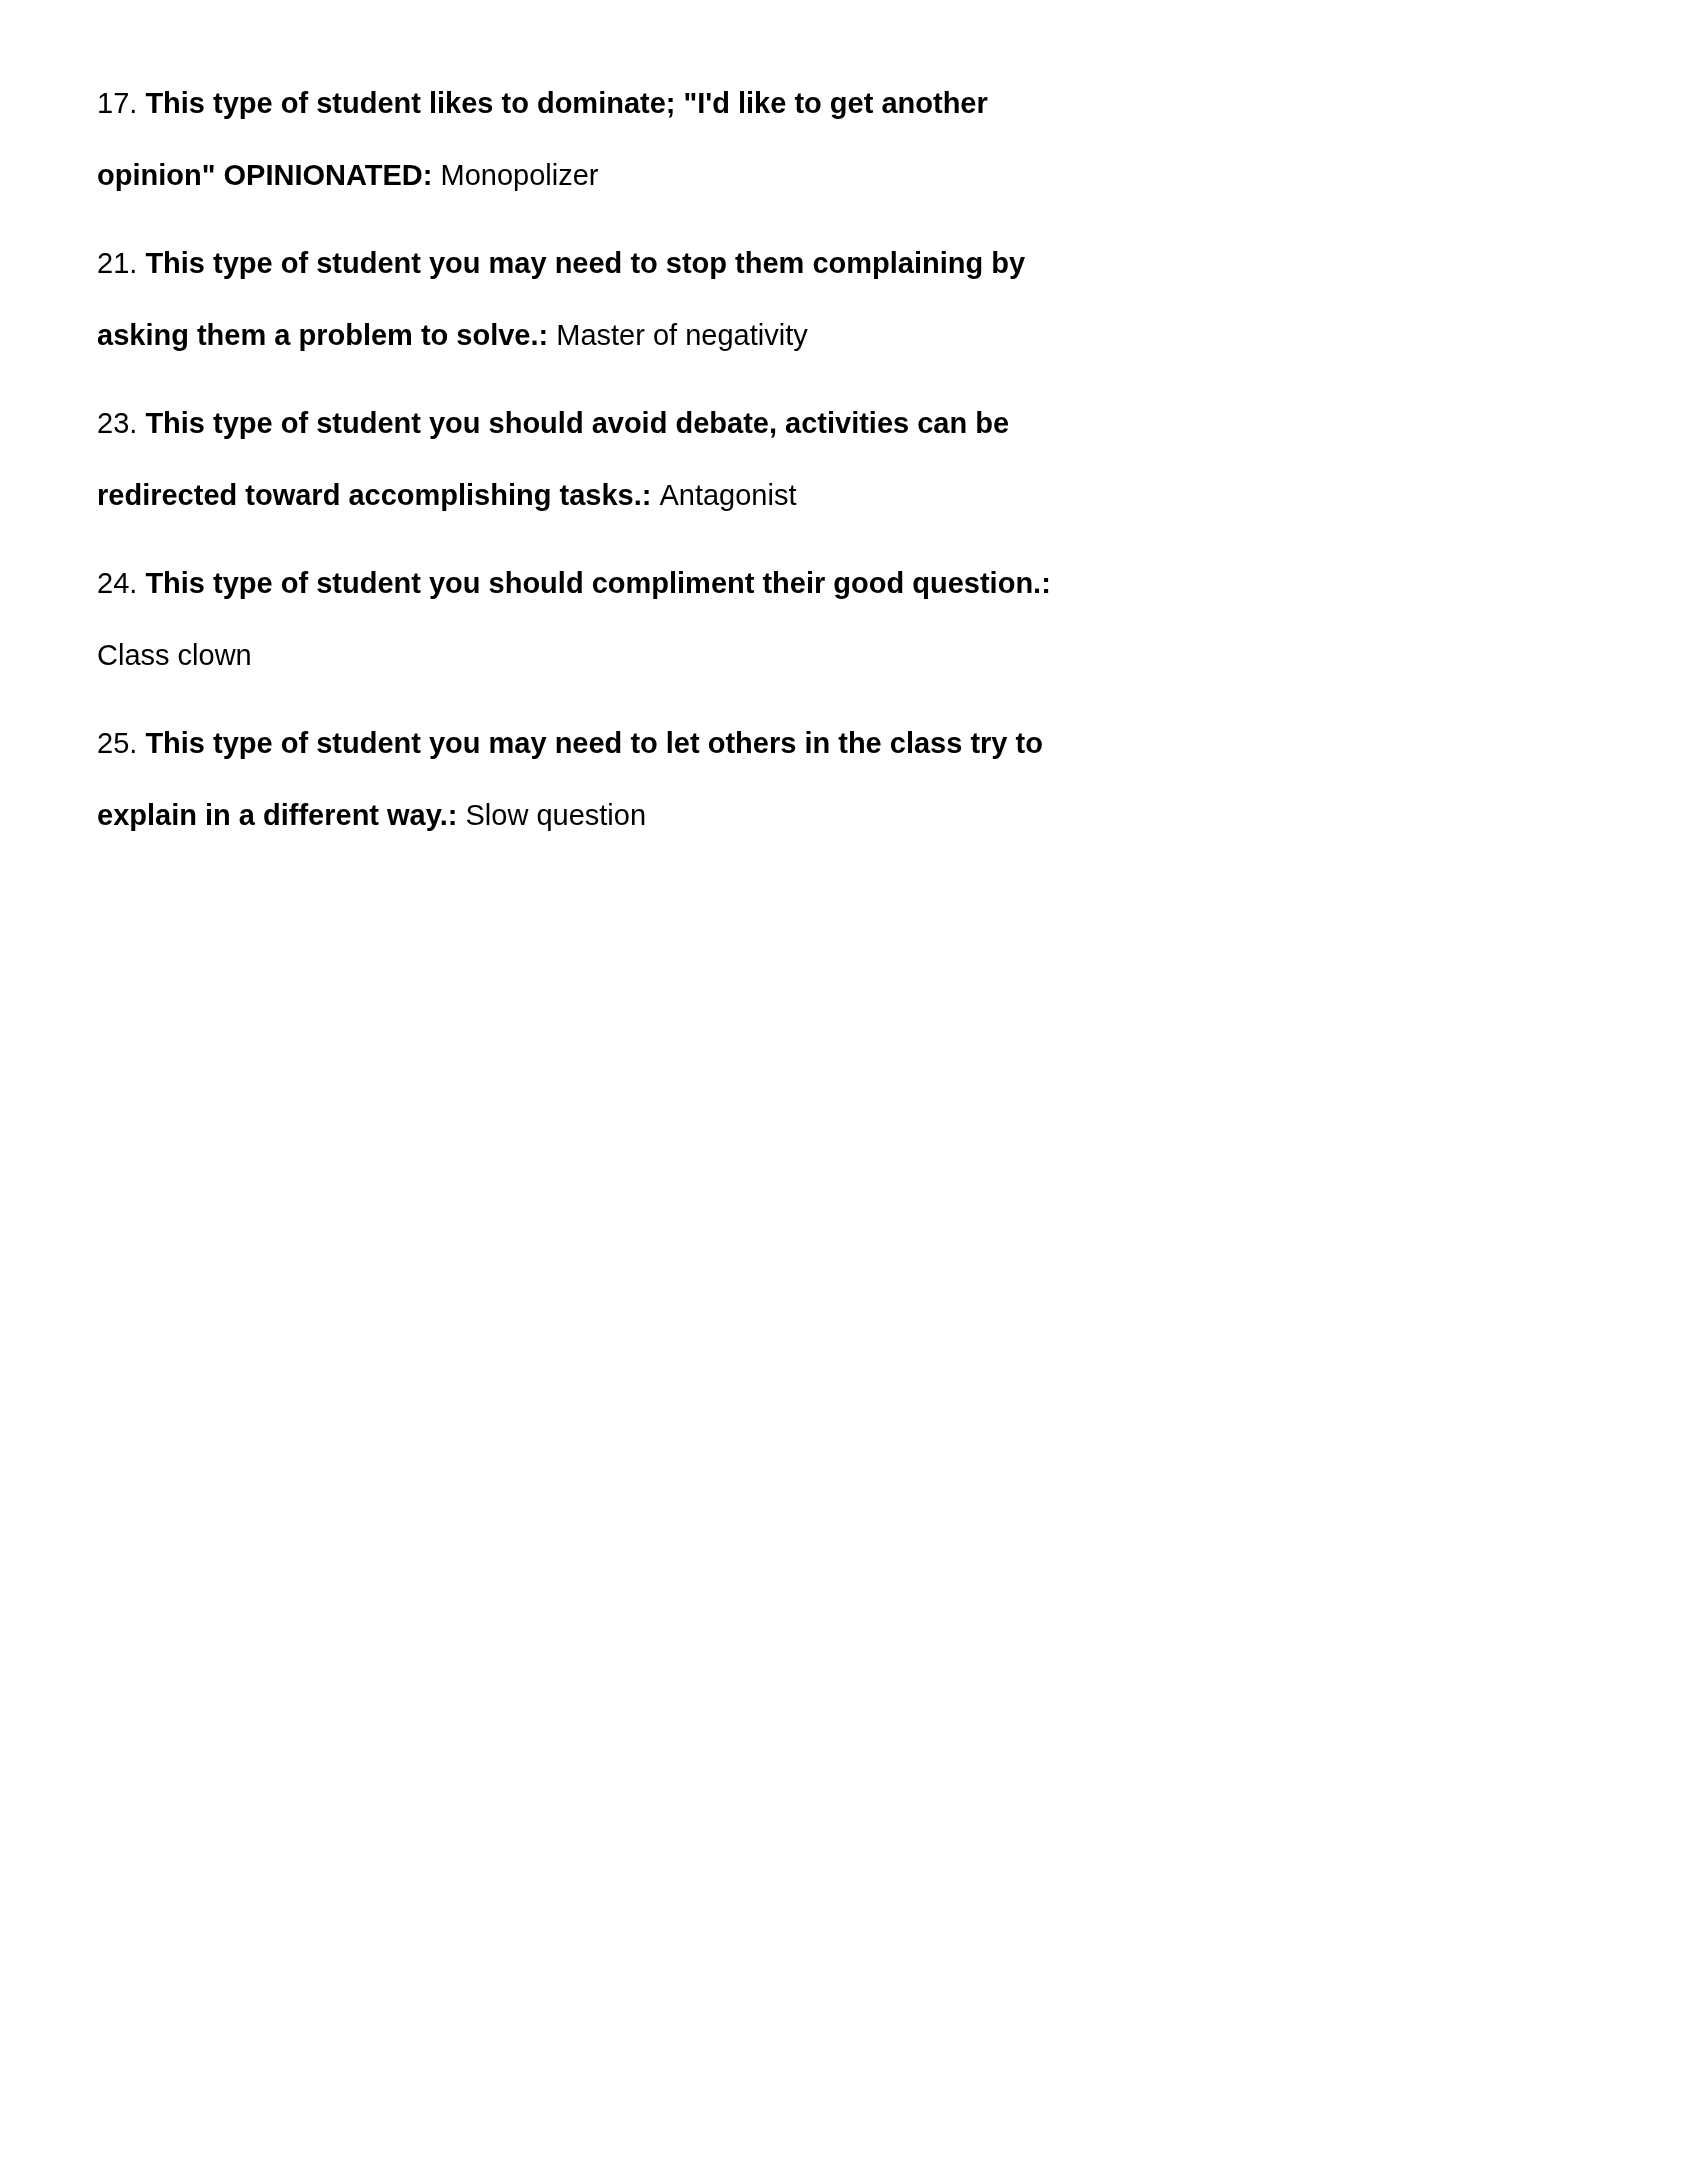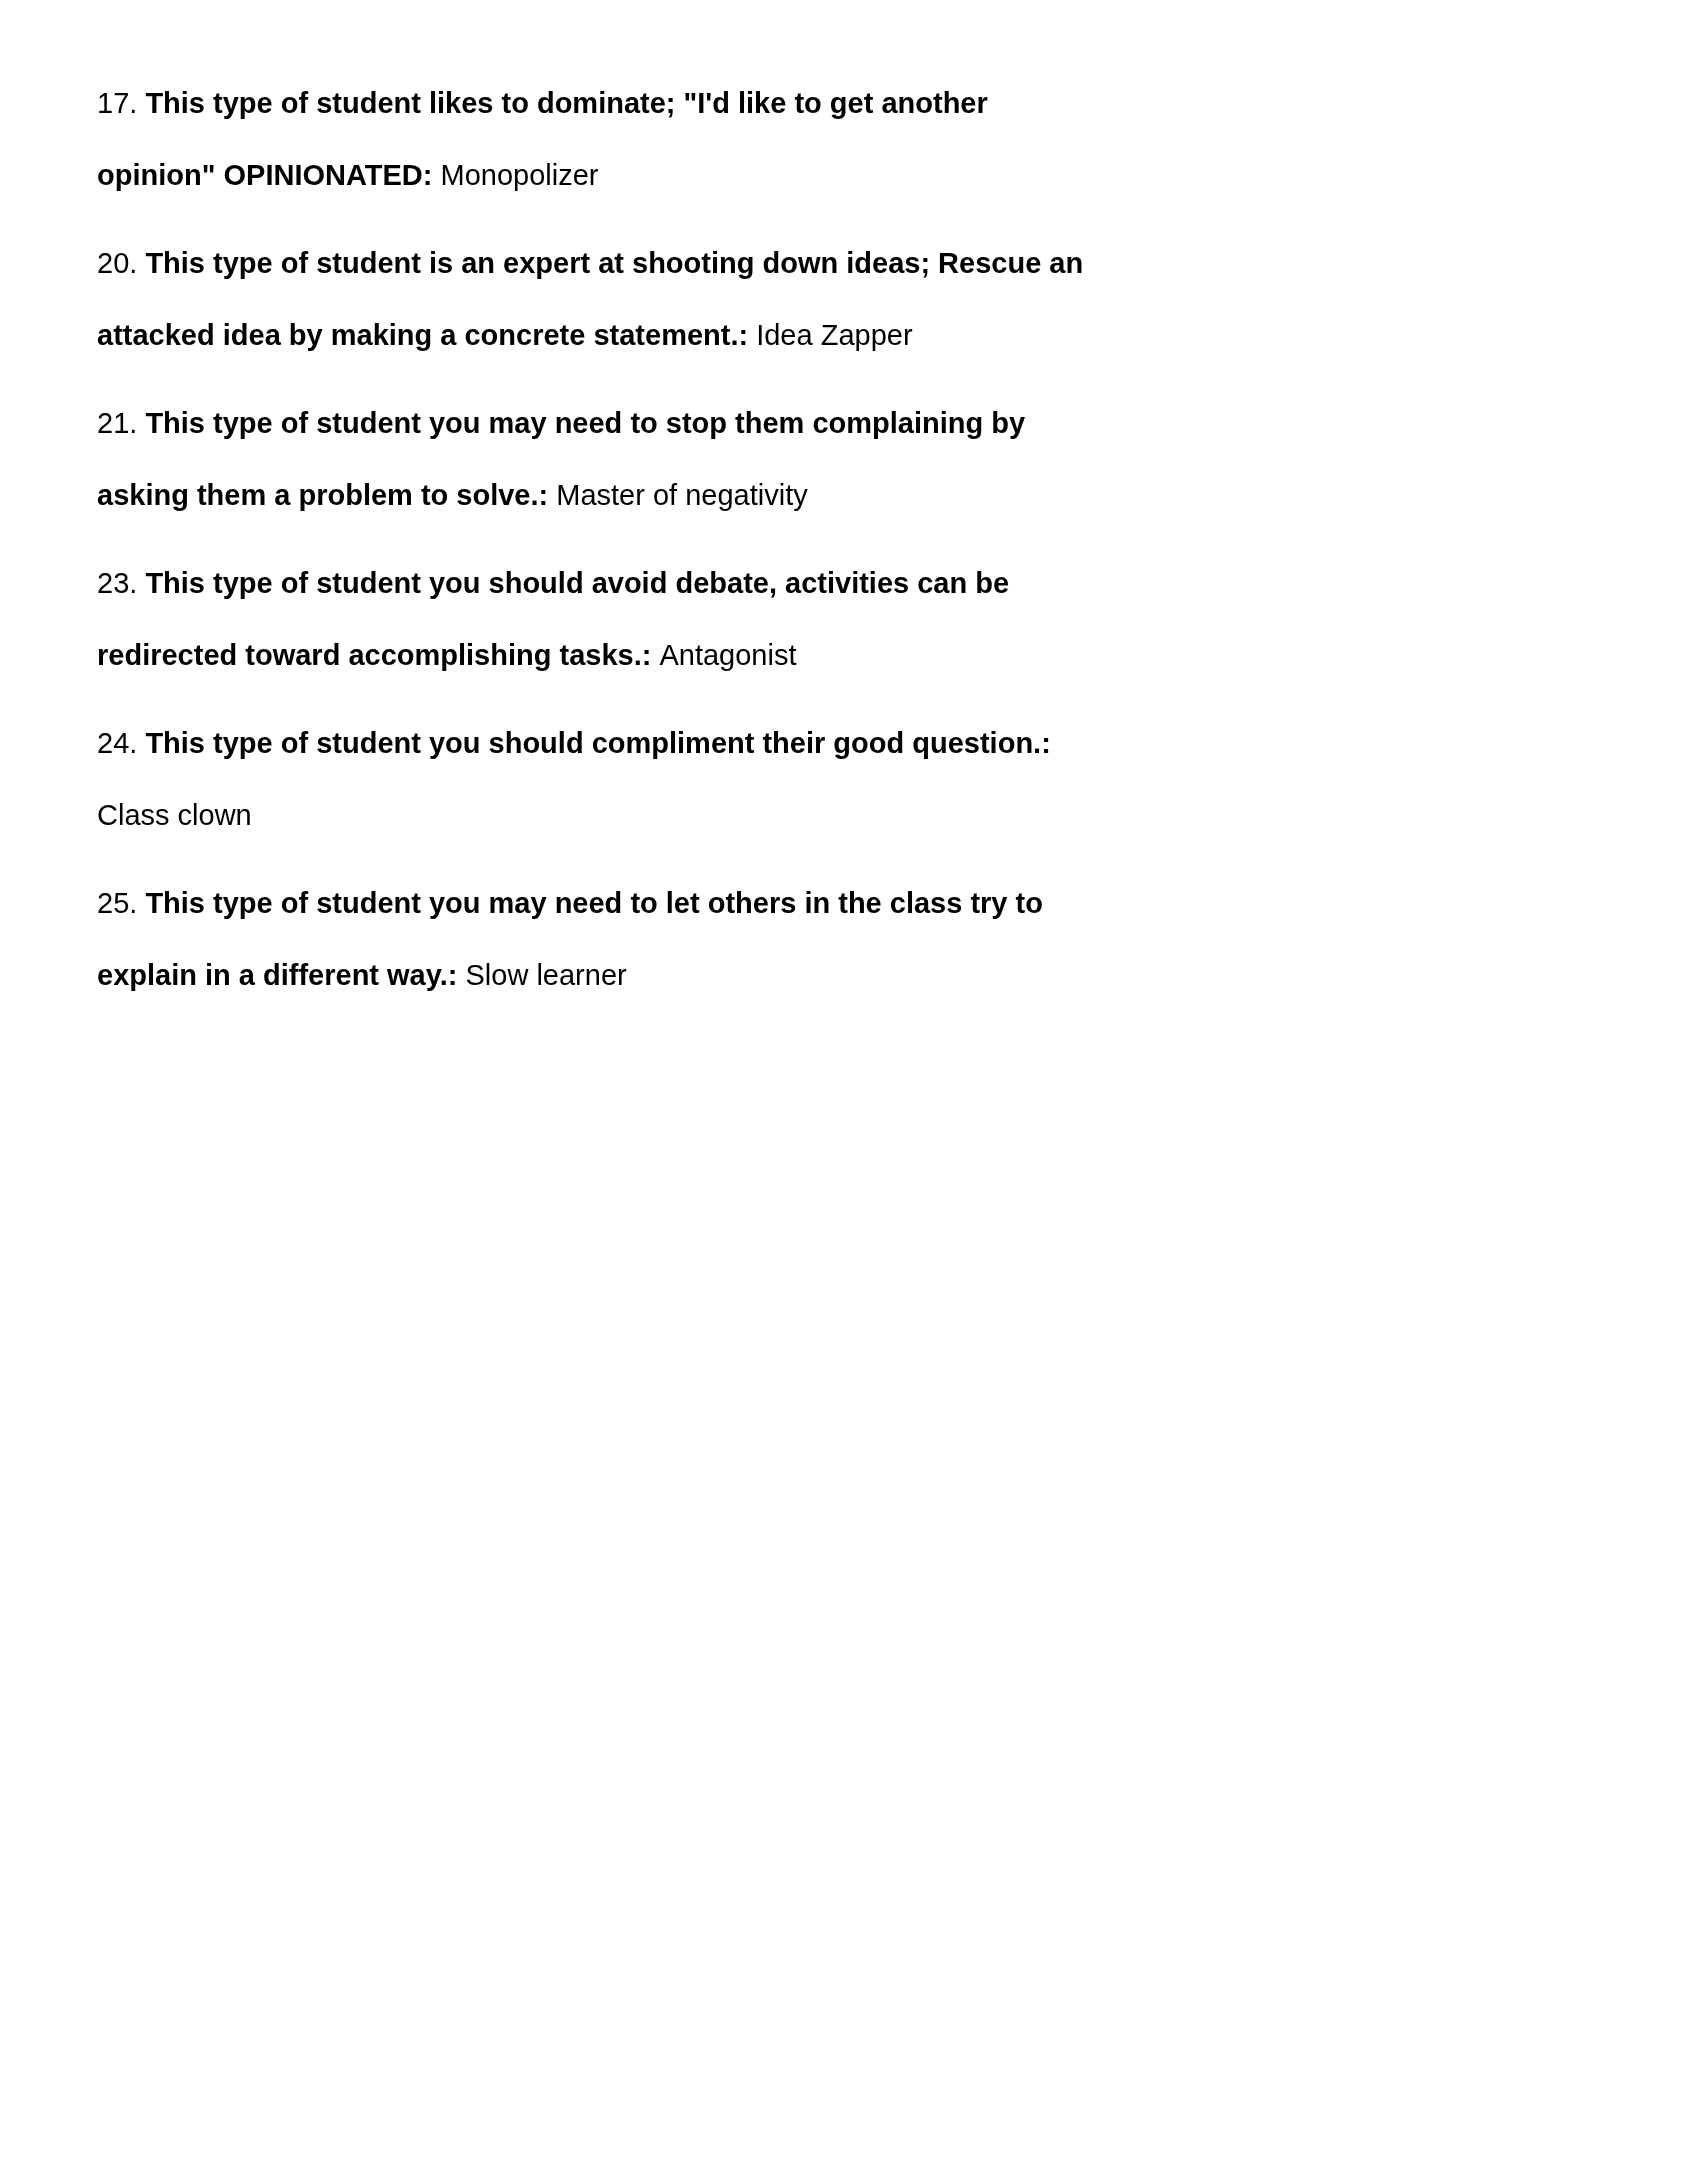--- a/index.html
+++ b/index.html
@@ -41,26 +41,25 @@
 </head>
 <body>
 
 <div class="page">
   <div class="content">
 
     <p class="qa-item"><span class="num">17. </span><span class="q">This type of student likes to dominate; "I'd like to get another opinion" OPINIONATED: </span><span class="a">Monopolizer</span></p>
 
 
 
-    <p class="qa-item"><span class="num">20. </span><span class="q">This type of student is an expert at shooting down ideas; Rescue an attacked idea by making a concrete statement.: </span><span class="a">Idea Zapper</span></p>
 
     <p class="qa-item"><span class="num">21. </span><span class="q">This type of student you may need to stop them complaining by asking them a problem to solve.: </span><span class="a">Master of negativity</span></p>
 
 
     <p class="qa-item"><span class="num">23. </span><span class="q">This type of student you should avoid debate, activities can be redirected toward accomplishing tasks.: </span><span class="a">Antagonist</span></p>
 
     <p class="qa-item"><span class="num">24. </span><span class="q">This type of student you should compliment their good question.: </span><span class="a">Class clown</span></p>
 
-    <p class="qa-item"><span class="num">25. </span><span class="q">This type of student you may need to let others in the class try to explain in a different way.: </span><span class="a">Slow learner</span></p>
+    <p class="qa-item"><span class="num">25. </span><span class="q">This type of student you may need to let others in the class try to explain in a different way.: </span><span class="a">Slow question</span></p>
 
   </div>
 </div>
 
 
 </body></html>

